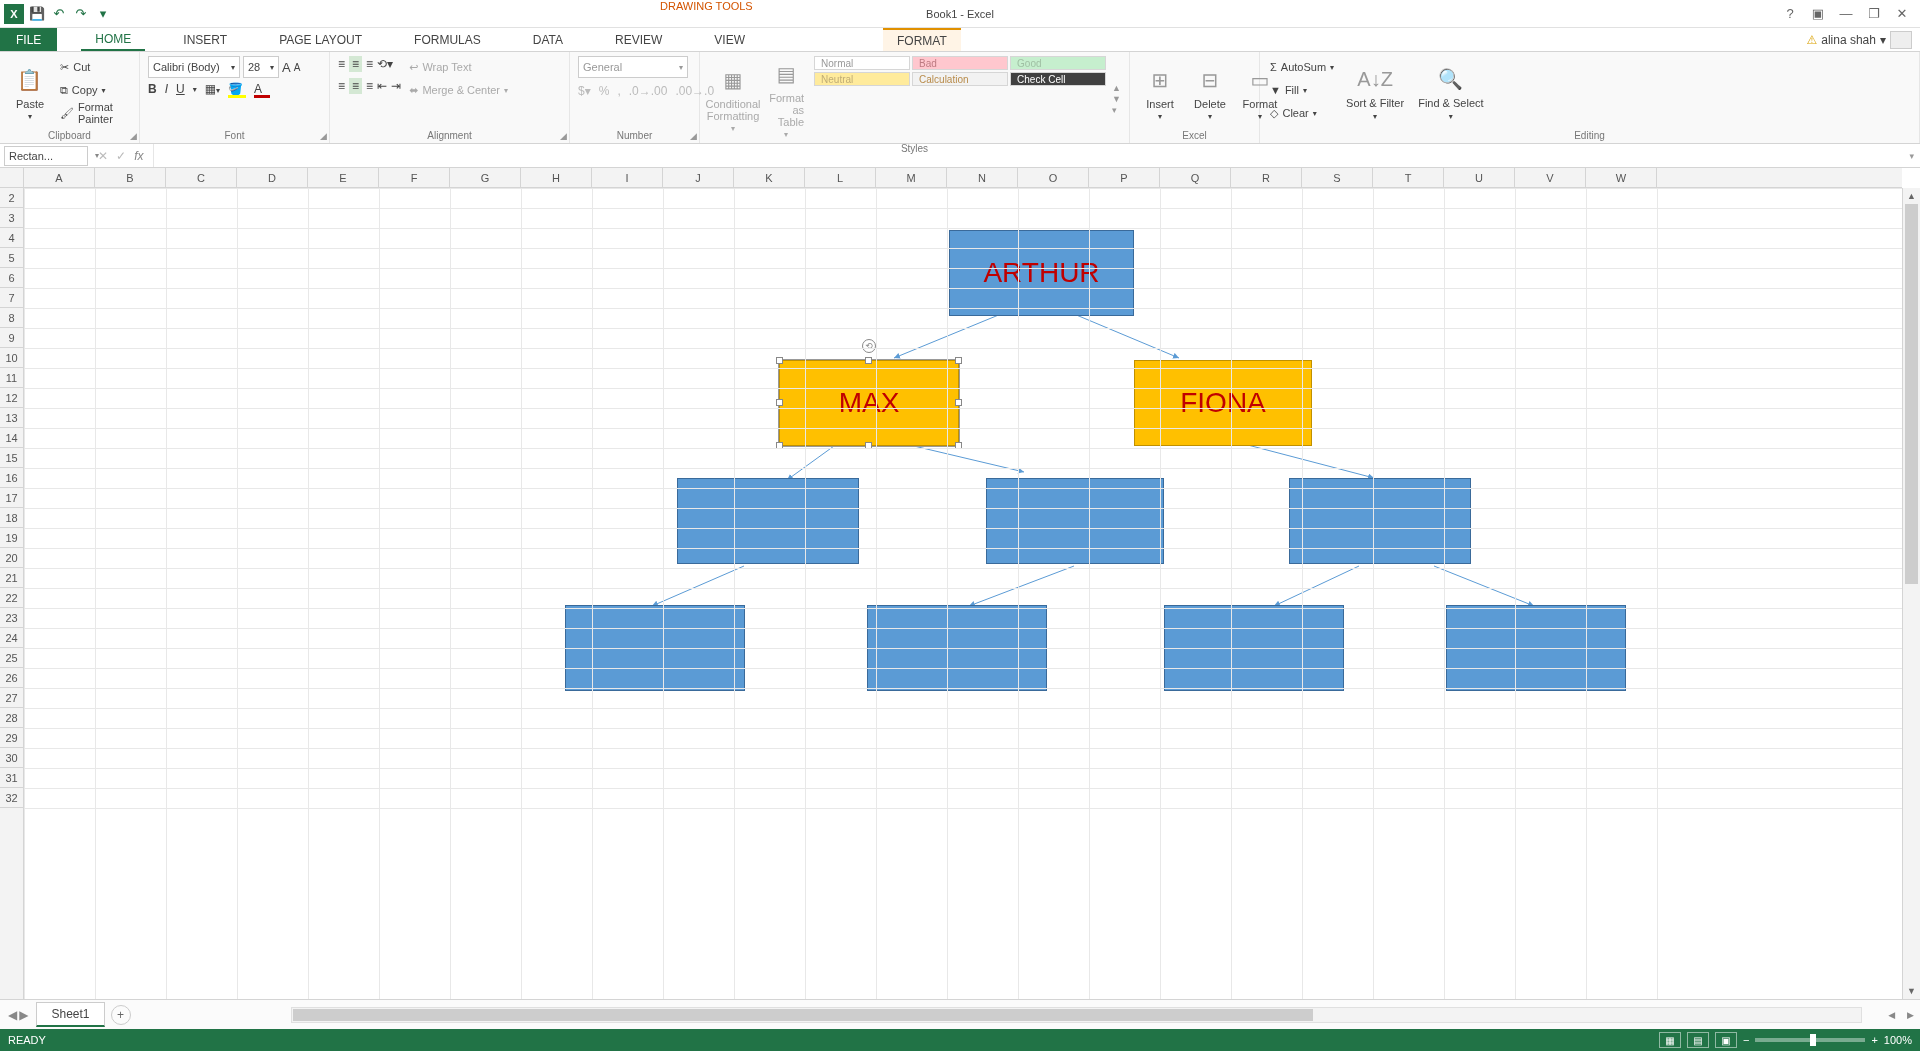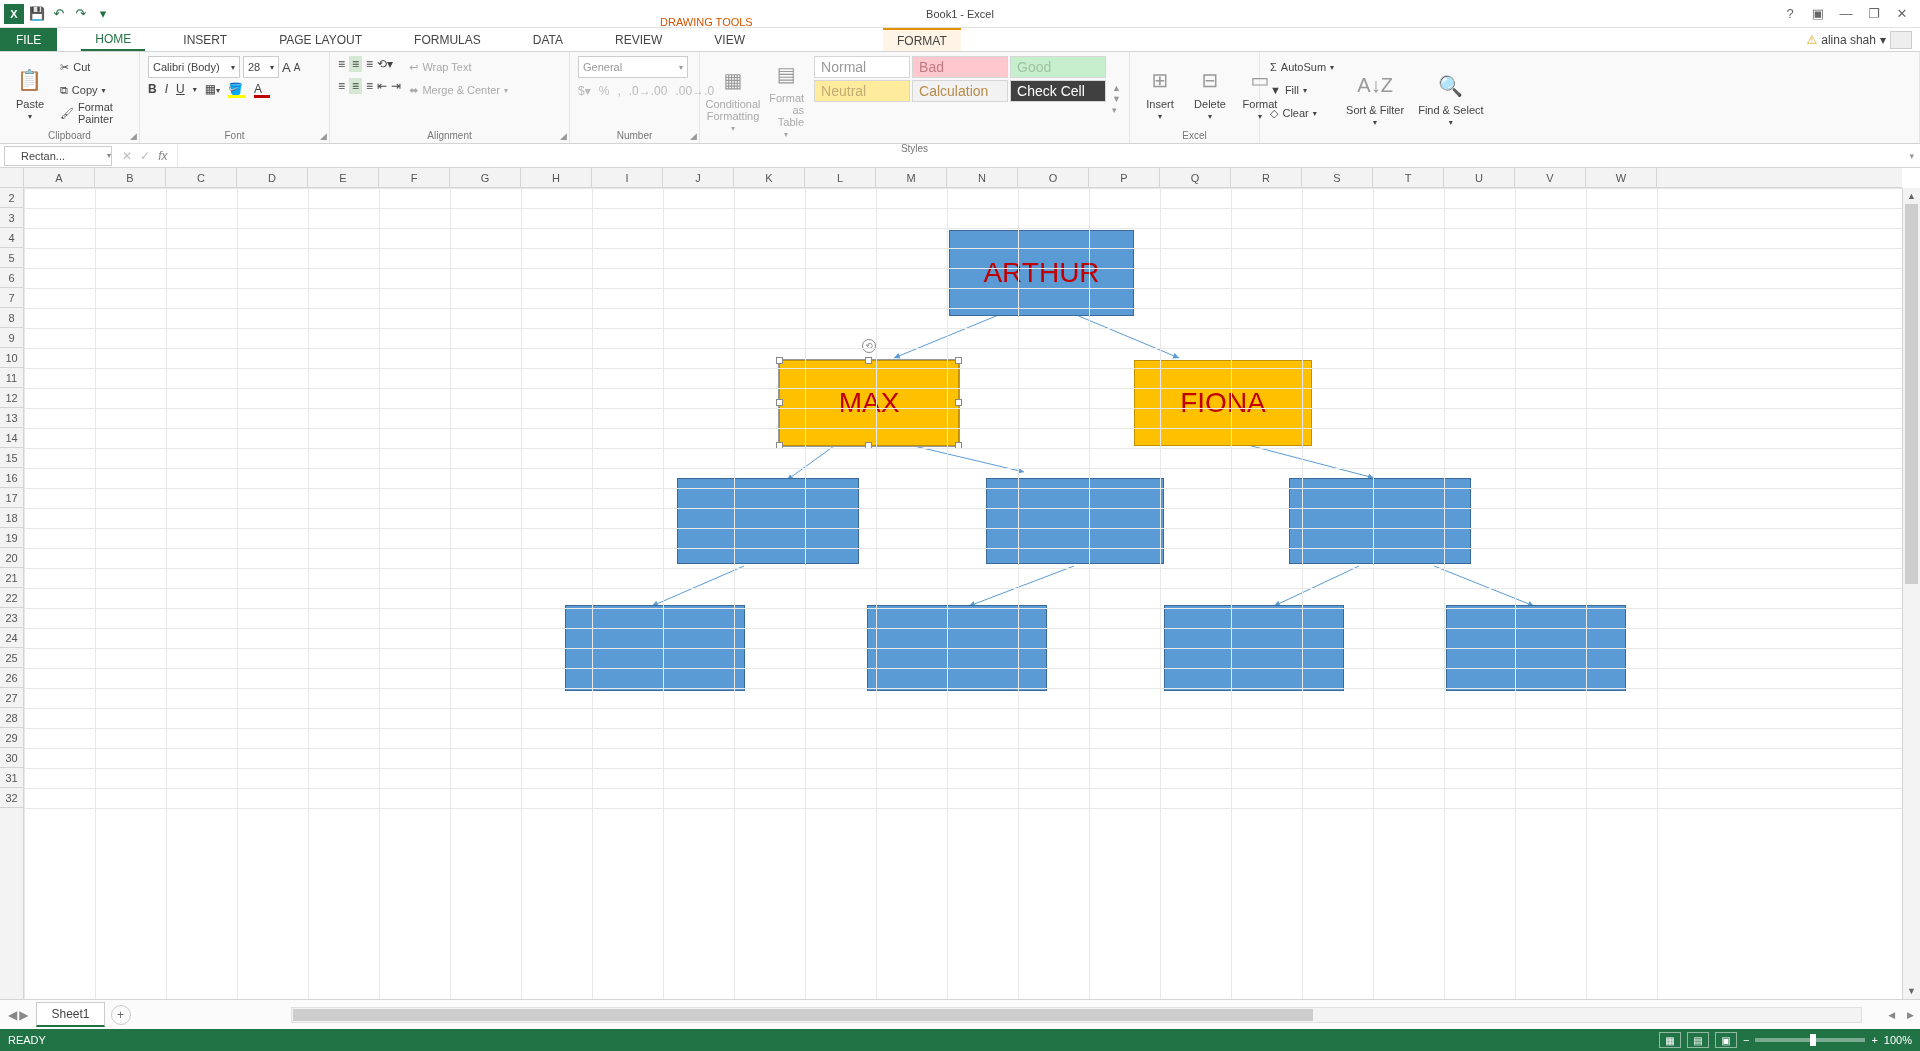--- a/index.html
+++ b/index.html
@@ -3,21 +3,21 @@
 <meta charset="utf-8">
 <style>
 * { box-sizing: border-box; margin: 0; padding: 0; font-family: "Segoe UI", Tahoma, sans-serif; }
 body { background: #fff; overflow: hidden; width: 1920px; height: 1051px; position: relative; font-size: 12px; color: #444; }
 
 
 .titlebar { height: 28px; background: #fff; display: flex; align-items: center; border-bottom: 1px solid #e1e1e1; position: relative; }
 .qat { display: flex; align-items: center; gap: 4px; padding-left: 4px; }
 .qat-icon { width: 18px; height: 18px; display: flex; align-items: center; justify-content: center; color: #217346; font-size: 13px; }
 .excel-logo { width: 20px; height: 20px; background: #217346; color: #fff; display: flex; align-items: center; justify-content: center; font-size: 11px; font-weight: bold; }
-.title-context { position: absolute; left: 660px; top: 0; font-size: 11px; color: #d35400; text-transform: uppercase; margin-top: 16px; }
+.title-context { position: absolute; left: 660px; top: 0; font-size: 11px; color: #d35400; text-transform: uppercase; }
 .title-center { position: absolute; left: 50%; transform: translateX(-50%); font-size: 11px; color: #444; }
 .title-right { margin-left: auto; display: flex; align-items: center; gap: 4px; padding-right: 6px; }
 .win-btn { width: 24px; height: 20px; display: flex; align-items: center; justify-content: center; color: #666; font-size: 13px; }
 
 
 .ribbon-tabs { height: 24px; background: #fff; display: flex; align-items: stretch; border-bottom: 1px solid #d4d4d4; position: relative; gap: 24px; }
 .file-tab { background: #217346; color: #fff; padding: 0 16px; display: flex; align-items: center; font-size: 12px; }
 .rtab { padding: 0 14px; display: flex; align-items: center; font-size: 12px; color: #444; cursor: default; }
 .rtab.active { color: #217346; border-bottom: 2px solid #217346; }
 .rtab.context { color: #444; background: #fff4e6; border-top: 2px solid #e09000; margin-left: 100px; }
@@ -34,31 +34,31 @@
 .hbtn { display: flex; align-items: center; gap: 4px; font-size: 11px; color: #444; height: 22px; padding: 0 2px; }
 .hbtn.disabled { color: #aaa; }
 .stack { display: flex; flex-direction: column; gap: 1px; }
 .big-icon { width: 32px; height: 32px; display: flex; align-items: center; justify-content: center; font-size: 20px; color: #999; }
 .dialog-launcher { position: absolute; right: 2px; bottom: 2px; font-size: 9px; color: #999; }
 
 .font-select { height: 22px; font-size: 11px; display: flex; align-items: center; border: 1px solid #ccc; background: #fff; padding: 0 4px; }
 .num-select { height: 22px; width: 110px; font-size: 11px; border: 1px solid #ccc; background: #fff; padding: 0 4px; display: flex; align-items: center; color: #999; justify-content: space-between; }
 .toolbar-row { display: flex; gap: 3px; align-items: center; }
 
-.style-box { width: 96px; height: 22px; border: 1px solid #d6d6d6; display: flex; align-items: center; padding: 0 6px; font-size: 14px; }
+.style-box { width: 96px; height: 14px; border: 1px solid #d6d6d6; display: flex; align-items: center; padding: 0 6px; font-size: 10px; }
 .style-normal { background: #fff; color: #999; }
 .style-bad { background: #ffc7ce; color: #be7b82; }
 .style-good { background: #c6efce; color: #a0c0a4; }
 .style-neutral { background: #ffeb9c; color: #c0ad76; }
 .style-calc { background: #f2f2f2; color: #b88b4a; }
 .style-check { background: #404040; color: #fff; }
 
 
 .formula-bar { height: 24px; border-bottom: 1px solid #d4d4d4; display: flex; align-items: center; background: #fff; }
-.name-box { width: 108px; height: 20px; border: 1px solid #ccc; margin-left: 4px; font-size: 11px; padding: 0 16px; display: flex; align-items: center; justify-content: space-between; gap: 42px; }
+.name-box { width: 84px; height: 20px; border: 1px solid #ccc; margin-left: 4px; font-size: 11px; padding: 0 4px; display: flex; align-items: center; justify-content: space-between; gap: 42px; }
 .fx-controls { display: flex; align-items: center; gap: 8px; padding: 0 10px; color: #bbb; font-size: 12px; border-right: 1px solid #e6e6e6; height: 100%; }
 .fx-label { font-style: italic; color: #888; }
 .formula-input { flex: 1; height: 100%; border: none; padding: 0 6px; font-size: 12px; }
 
 
 .grid-area { position: absolute; top: 168px; left: 0; right: 0; bottom: 52px; background: #fff; overflow: hidden; }
 .select-all-corner { position: absolute; top: 0; left: 0; width: 24px; height: 20px; background: #f3f3f3; border-right: 1px solid #d4d4d4; border-bottom: 1px solid #d4d4d4; }
 .col-headers { position: absolute; top: 0; left: 24px; right: 18px; height: 20px; display: flex; background: #f3f3f3; border-bottom: 1px solid #d4d4d4; }
 .col-h { width: 71px; text-align: center; font-size: 11px; color: #555; border-right: 1px solid #d4d4d4; line-height: 20px; flex-shrink: 0; }
 .row-headers { position: absolute; top: 20px; left: 0; width: 24px; bottom: 0; background: #f3f3f3; border-right: 1px solid #d4d4d4; }
@@ -323,20 +323,21 @@
           <div class="big-icon">A↓Z</div>
           <span style="text-align:center;line-height:1.1">Sort &amp; Filter</span>
           <span style="font-size:8px">▾</span>
         </div>
       <div class="vbtn">
           <div class="big-icon">🔍</div>
           <span style="text-align:center;line-height:1.1">Find &amp; Select</span>
           <span style="font-size:8px">▾</span>
         </div>
     </div>
+    <div class="group-label">Editing</div>
   </div>
 </div>
 
 <div class="formula-bar">
   <div class="name-box">
       <span>Rectan...</span>
       <span style="font-size:8px;color:#888">▾</span>
     </div>
   <div class="fx-controls">
     <span>✕</span>

